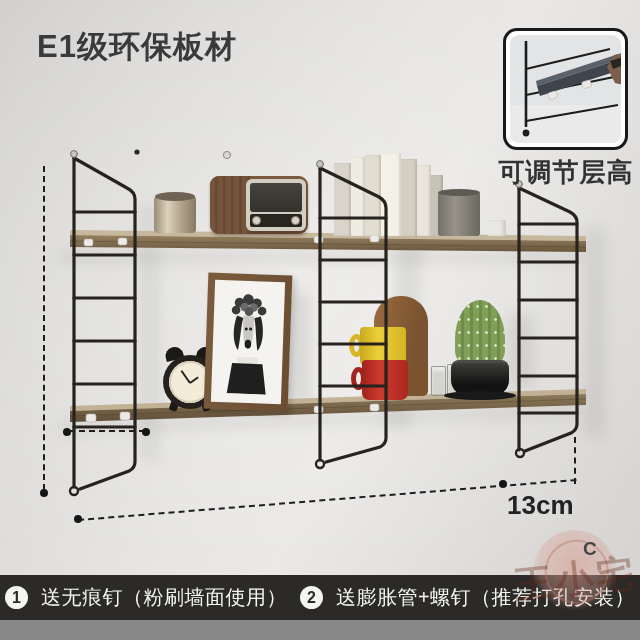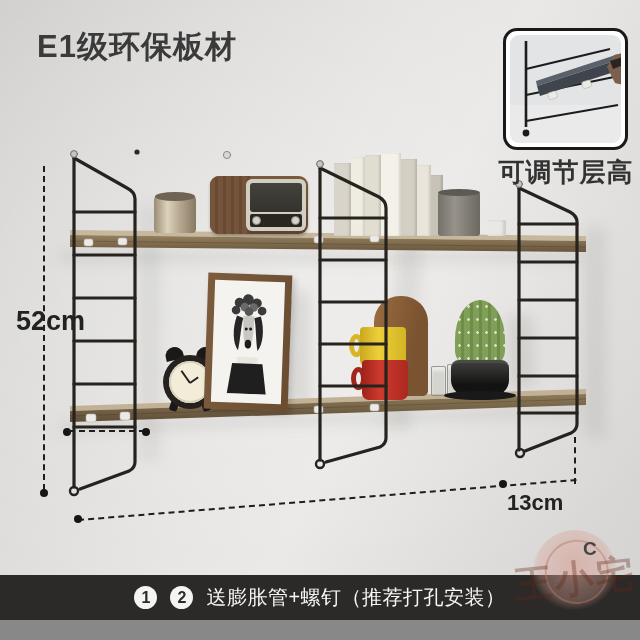--- a/index.html
+++ b/index.html
@@ -267,38 +267,38 @@
       <circle cx="519" cy="184" r="3.4" fill="#c9c6c0" stroke="#6b6b6b" stroke-width="1"></circle>
     </g>
     <g>
       <circle cx="137" cy="152" r="2.6" fill="#2a2a2a" stroke="none"></circle>
       <circle cx="227" cy="155" r="3.6" fill="#d8d6d2" stroke="#8a8a88" stroke-width="1"></circle>
     </g>
   </svg>
 
   <div class="abs vdash" style="left:43px;top:166px;height:324px;z-index:4;"></div>
   <div class="dot" style="left:40px;top:489px;z-index:4;"></div>
-  <div class="abs dim" style="left:16px;top:306px;font-size:27px;z-index:4;">52cm</div>
 
   <div class="dot" style="left:63px;top:428px;z-index:4;"></div>
   <div class="abs hdash" style="left:69px;top:430px;width:76px;z-index:4;"></div>
   <div class="dot" style="left:142px;top:428px;z-index:4;"></div>
 
   <div class="abs hdash" style="left:78px;top:519px;width:500px;transform:rotate(-4.6deg);transform-origin:left top;z-index:4;"></div>
   <div class="dot" style="left:74px;top:515px;z-index:4;"></div>
   <div class="dot" style="left:499px;top:480px;z-index:4;"></div>
   <div class="abs vdash" style="left:574px;top:437px;height:47px;z-index:4;"></div>
-  <div class="abs dim" style="left:507px;top:490px;font-size:22px;z-index:4;">13cm</div>
+  <div class="abs dim" style="left:507px;top:490px;font-size:26px;z-index:4;">13cm</div>
 
   <div class="abs watermark" style="left:514px;top:524px;width:124px;height:120px;">
     <div class="seal-ring"></div>
     <div class="seal-ring2"></div>
     <div class="seal-text">王小宅</div>
   </div>
   <div class="abs cletter" style="left:583px;top:538px;">C</div>
 
   <div class="footer">
     <span class="num">1</span>
+    <span class="note">送无痕钉（粉刷墙面使用）</span>
     <span class="num">2</span>
     <span class="note">送膨胀管+螺钉（推荐打孔安装）</span>
   </div>
 
 </div>
 
 </body></html>

